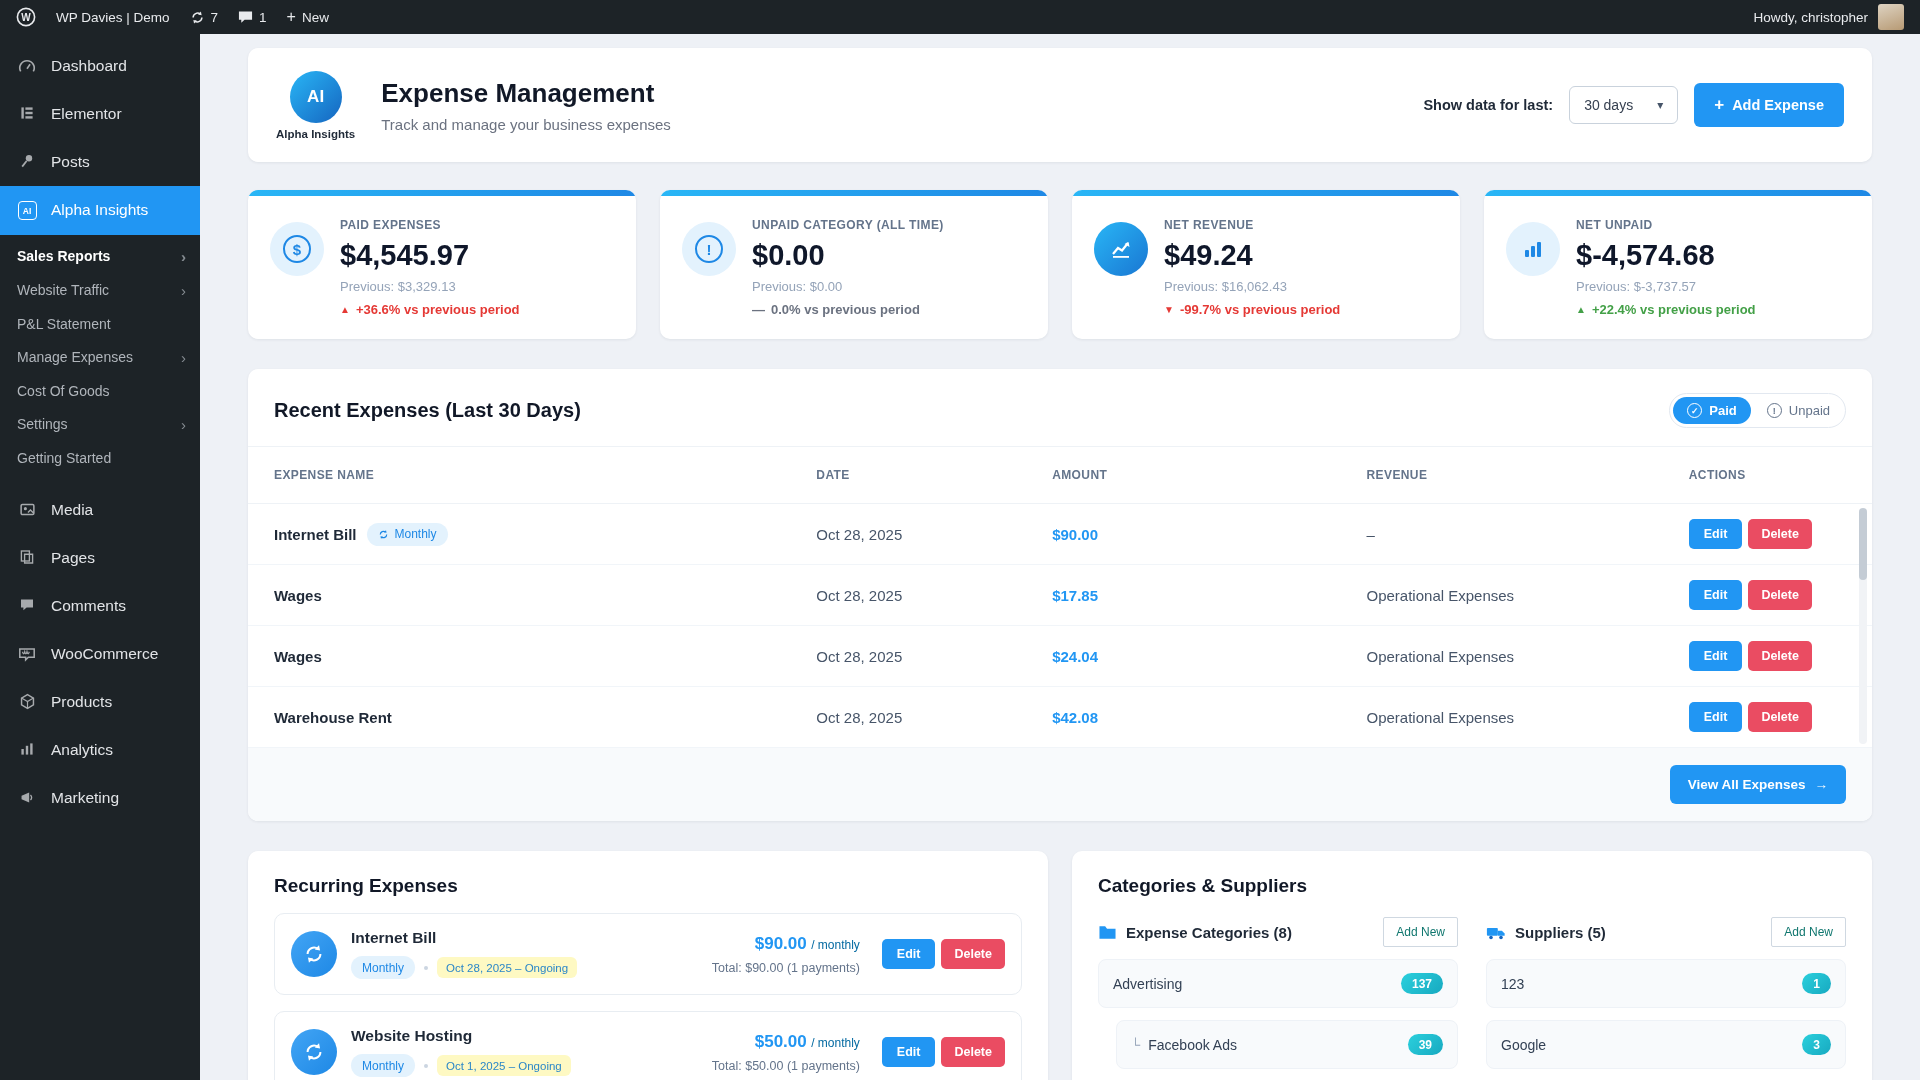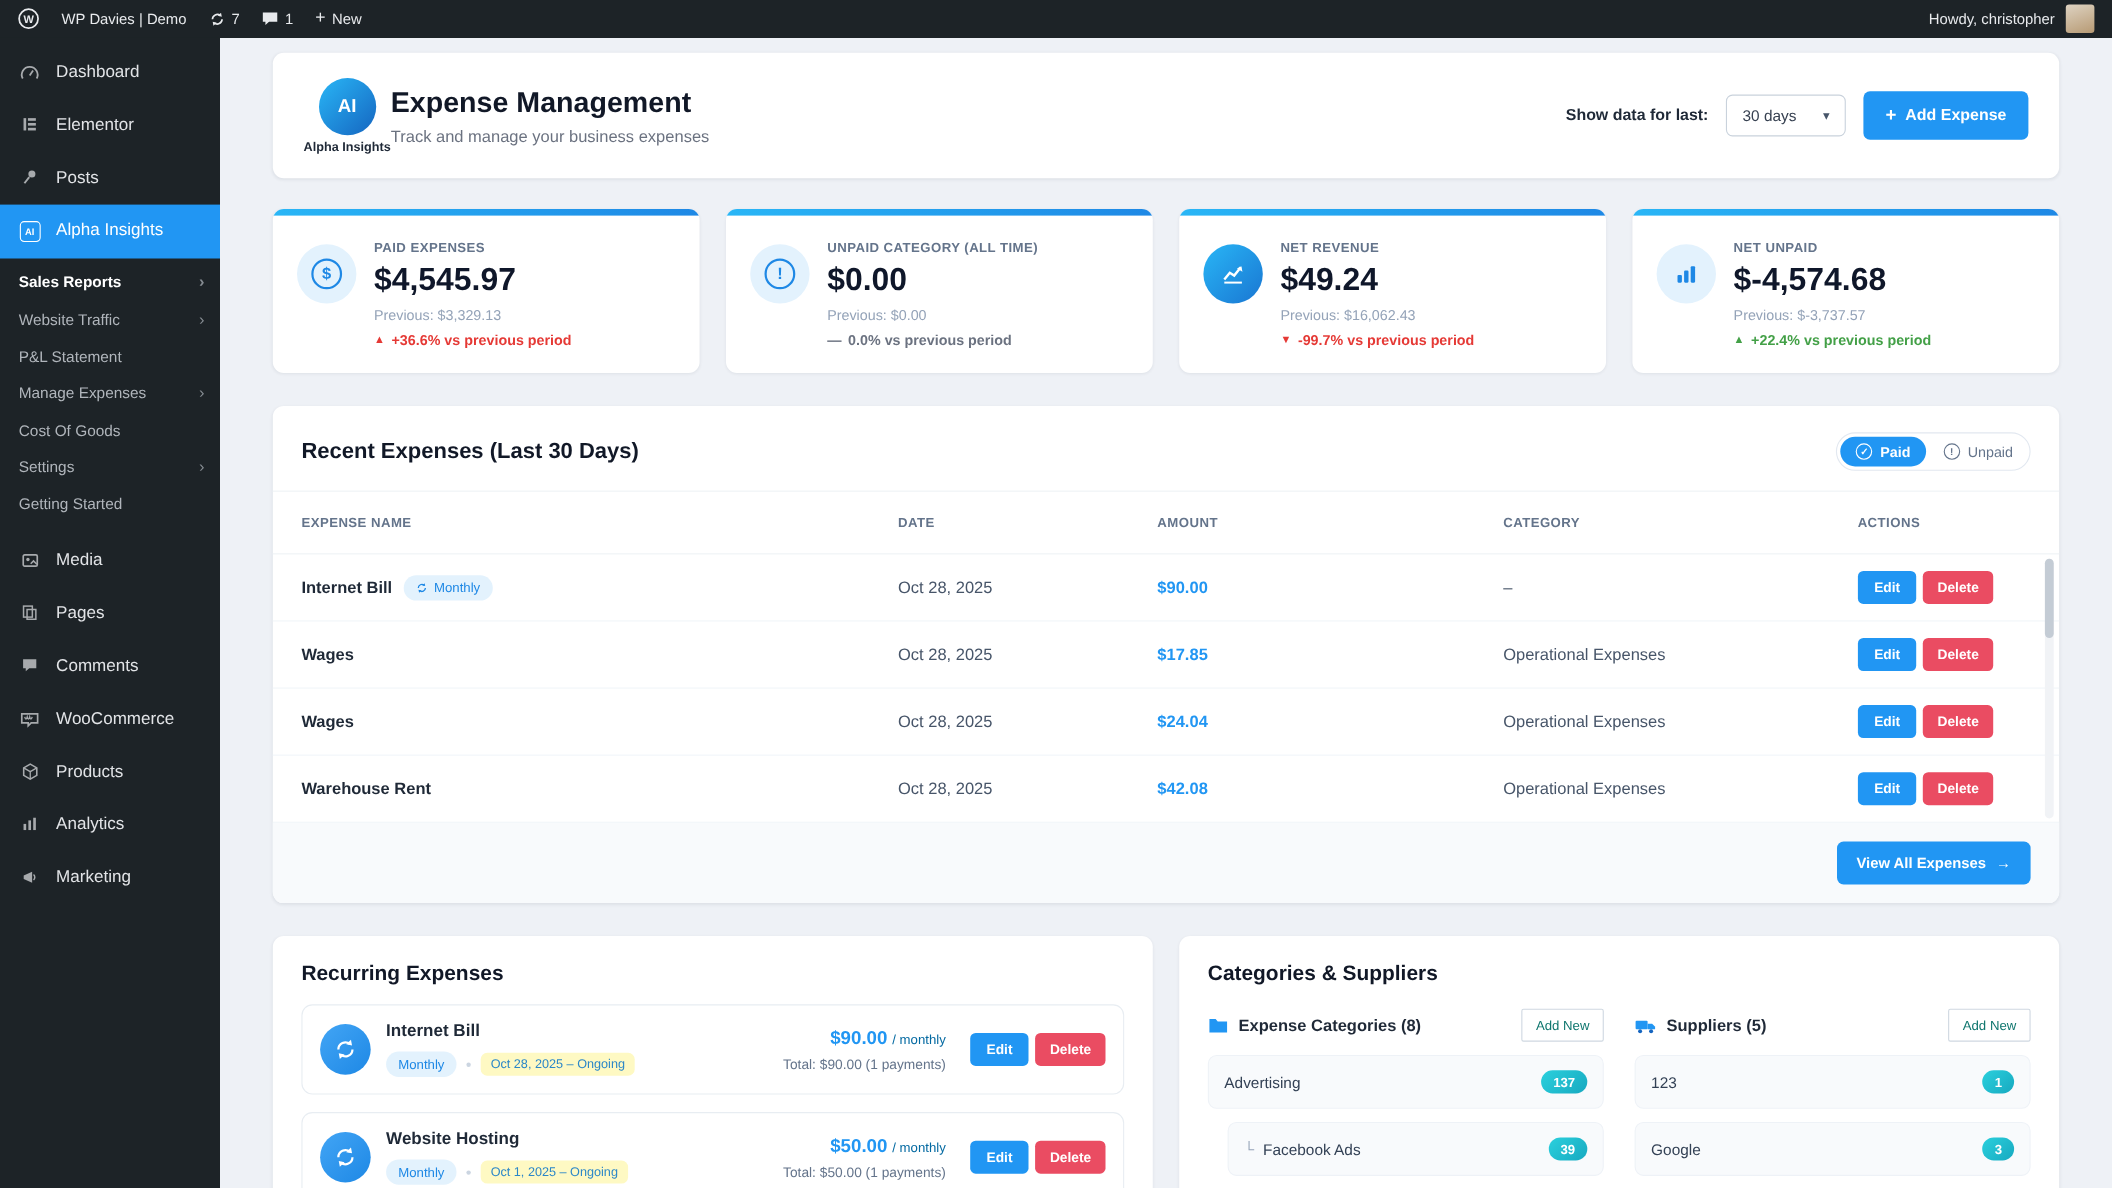--- a/index.html
+++ b/index.html
@@ -47,21 +47,21 @@
   .card { background:#fff; border-radius:10px; box-shadow:0 1px 3px rgba(16,24,40,.07); }
   
   .header-card { display:flex; align-items:center; padding:16px 28px; min-height:114px; }
   .logo-wrap { display:flex; flex-direction:column; align-items:center; gap:5px; }
   .logo-circle {
     width:52px; height:52px; border-radius:50%; color:#fff; font-weight:bold; font-size:17px;
     background:linear-gradient(135deg,#29b6f6,#1565c0);
     display:flex; align-items:center; justify-content:center;
   }
   .logo-caption { font-size:11.5px; font-weight:bold; color:#1f2937; }
-  .ht { }
+  .ht { margin-left:26px; }
   .ht h1 { margin:0; font-size:26px; color:#111827; }
   .ht p { margin:7px 0 0; font-size:15px; color:#6b7280; }
   .header-right { margin-left:auto; display:flex; align-items:center; gap:16px; }
   .filter-label { font-size:14.5px; color:#1f2937; font-weight:bold; }
   .select {
     display:flex; align-items:center; gap:24px; border:1px solid #c9d2dc; border-radius:6px;
     padding:10px 14px; font-size:14px; color:#374151; background:#fff; cursor:pointer;
   }
   .select .chev { color:#475569; font-size:12px; }
   .btn-primary {
@@ -420,21 +420,21 @@
           <span class="circ-ic">!</span>
           <span>Unpaid</span>
         </div>
       </div>
     </div>
 
     <div class="t-row t-head">
       <div>EXPENSE NAME</div>
       <div>DATE</div>
       <div>AMOUNT</div>
-      <div>CATEGORY</div>
+      <div>REVENUE</div>
       <div>ACTIONS</div>
     </div>
 
     <div class="t-body">
       <div class="t-row">
         <div class="cell-name">
           <span>Internet Bill</span>
           <span class="badge-monthly">
             <svg width="11" height="11" viewBox="0 0 24 24">
                 <path d="M5 12a7 7 0 0 1 11.5-5.3" fill="none" stroke="currentColor" stroke-width="2.6"></path>

